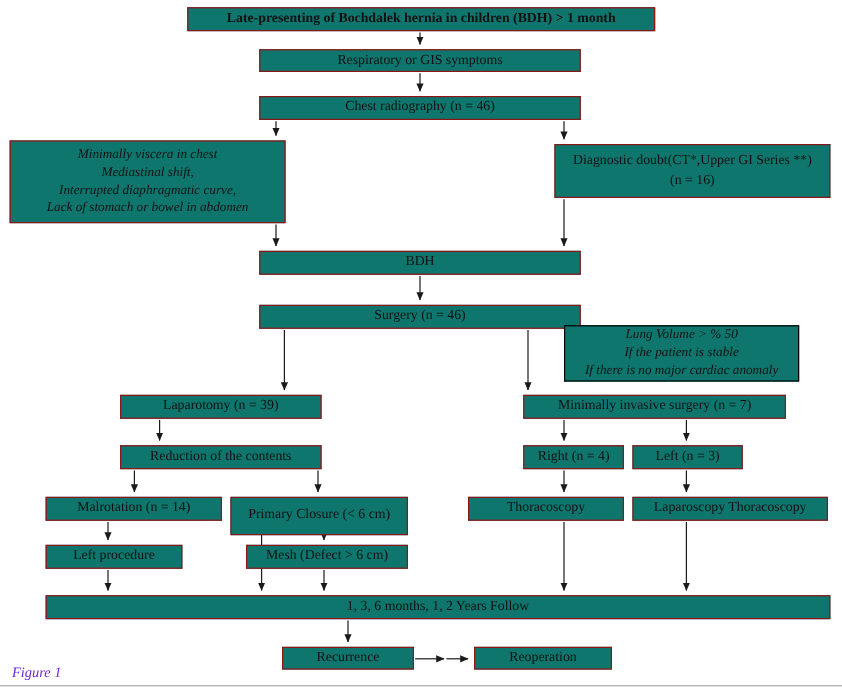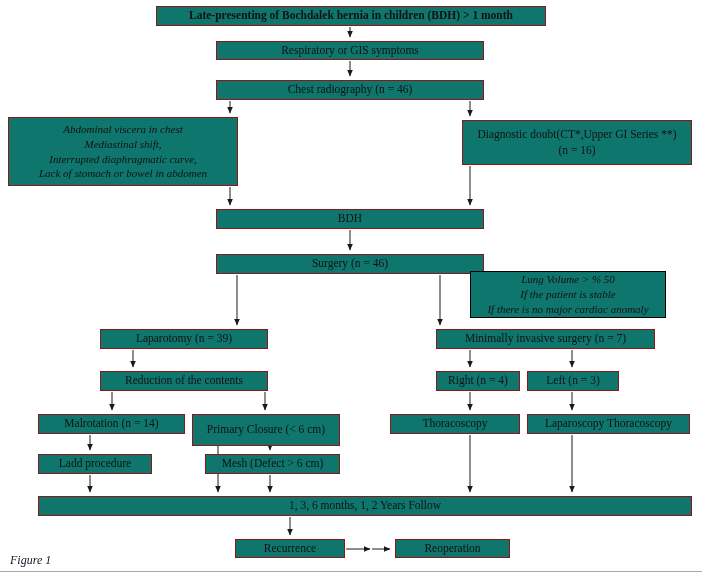--- a/index.html
+++ b/index.html
@@ -26,21 +26,21 @@
     padding:1px 4px;
     color:#111;
   }
   .box.bold { font-weight:bold; }
   .box.italic { font-style:italic; font-size:11px; }
   .box.note { border-color:var(--note-border,#000); }
   .ln { display:block; white-space:nowrap; }
   .arrows { position:absolute; left:0; top:0; width:702px; height:580px; pointer-events:none; }
   .figure-caption {
     position:absolute; left:10px; top:553px;
-    font-style:italic; font-size:12px; color:#0f172a;
+    font-style:italic; font-size:12px; color:#6d28d9;
   }
   .bottom-rule {
     position:absolute; left:0px; top:571px; width:702px;
     border-top:1px solid #a9a9a9;
   }
 </style>
 </head>
 <body>
 
 <div class="canvas">
@@ -87,21 +87,21 @@
 
   <div class="box" style="left:216px;top:41px;width:268px;height:19px;text-align:center;">
     <span class="ln">Respiratory or GIS symptoms</span>
   </div>
 
   <div class="box" style="left:216px;top:80px;width:268px;height:20px;justify-content:flex-end;">
     <span class="ln">Chest radiography (n = 46)</span>
   </div>
 
   <div class="box italic" style="left:8px;top:117px;width:230px;height:69px;">
-    <span class="ln">Abdominal viscera in chest</span>
+    <span class="ln">Minimally viscera in chest</span>
     <span class="ln">Mediastinal shift,</span>
     <span class="ln">Interrupted diaphragmatic curve,</span>
     <span class="ln">Lack of stomach or bowel in abdomen</span>
   </div>
 
   <div class="box" style="left:462px;top:120px;width:230px;height:45px;">
     <span class="ln">Diagnostic doubt(CT*,Upper GI Series **)</span>
     <span class="ln">(n = 16)</span>
   </div>
 
@@ -149,21 +149,21 @@
 
   <div class="box" style="left:390px;top:414px;width:130px;height:20px;">
     <span class="ln">Thoracoscopy</span>
   </div>
 
   <div class="box" style="left:527px;top:414px;width:163px;height:20px;">
     <span class="ln">Laparoscopy Thoracoscopy</span>
   </div>
 
   <div class="box" style="left:38px;top:454px;width:114px;height:20px;">
-    <span class="ln">Ladd procedure</span>
+    <span class="ln">Left procedure</span>
   </div>
 
   <div class="box" style="left:205px;top:454px;width:135px;height:20px;">
     <span class="ln">Mesh (Defect &gt; 6 cm)</span>
   </div>
 
   <div class="box" style="left:38px;top:496px;width:654px;height:20px;">
     <span class="ln">1, 3, 6 months, 1, 2 Years Follow</span>
   </div>
 

